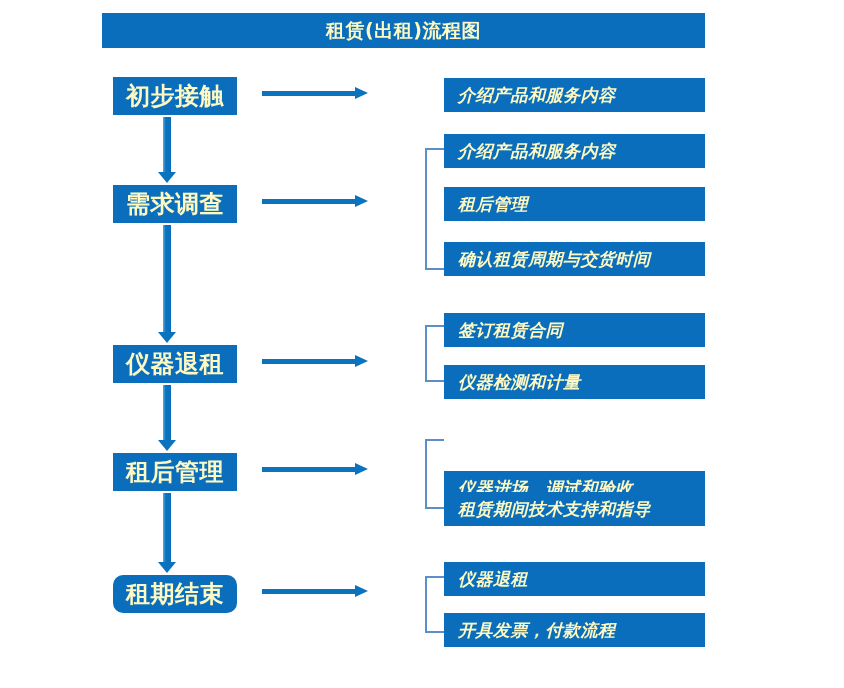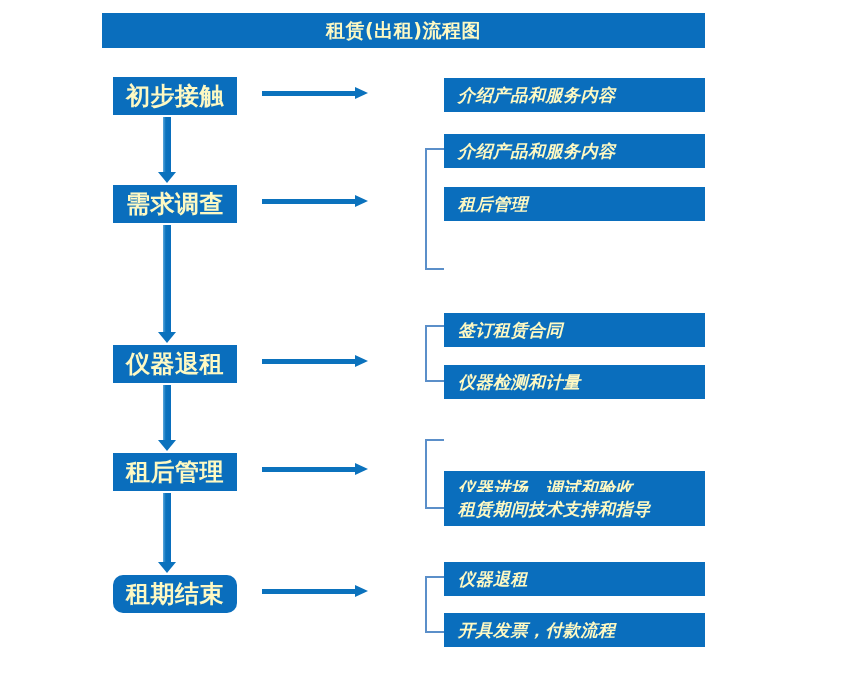--- a/index.html
+++ b/index.html
@@ -162,20 +162,21 @@
   </div>
 
   <div class="bracket" style="top:148px; height:122px;"></div>
   <div class="bracket" style="top:325px; height:57px;"></div>
   <div class="bracket" style="top:439px; height:70px;"></div>
   <div class="bracket" style="top:576px; height:57px;"></div>
 
   <div class="box detail-box" style="top:78px;">介绍产品和服务内容</div>
   <div class="box detail-box" style="top:134px;">介绍产品和服务内容</div>
   <div class="box detail-box" style="top:187px;">租后管理</div>
+  <div class="box detail-box" style="top:242px;">确认租赁周期与交货时间</div>
   <div class="box detail-box" style="top:365px;">仪器检测和计量</div>
   <div class="box detail-box" style="top:313px;">签订租赁合同</div>
   <div class="box detail-box" style="top:423px;margin-top:48px;">仪器进场、调试和验收</div>
   <div class="box detail-box" style="top:562px;">仪器退租</div>
   <div class="box detail-box" style="top:492px;">租赁期间技术支持和指导</div>
   <div class="box detail-box" style="top:613px;">开具发票，付款流程</div>
 
 </div>
 
 </body></html>

